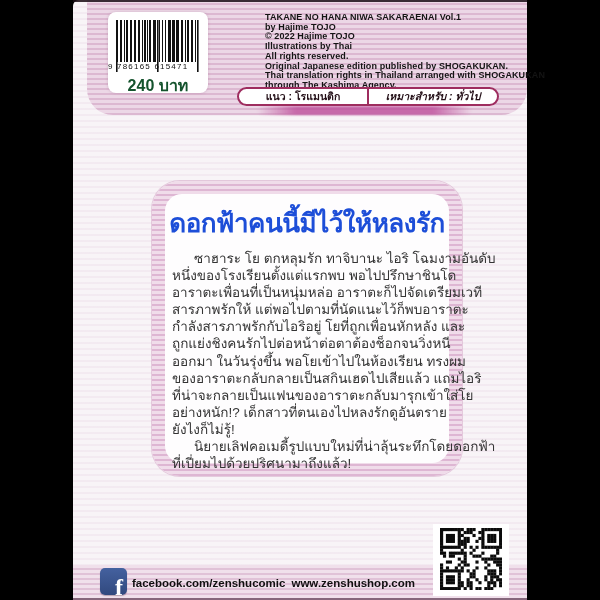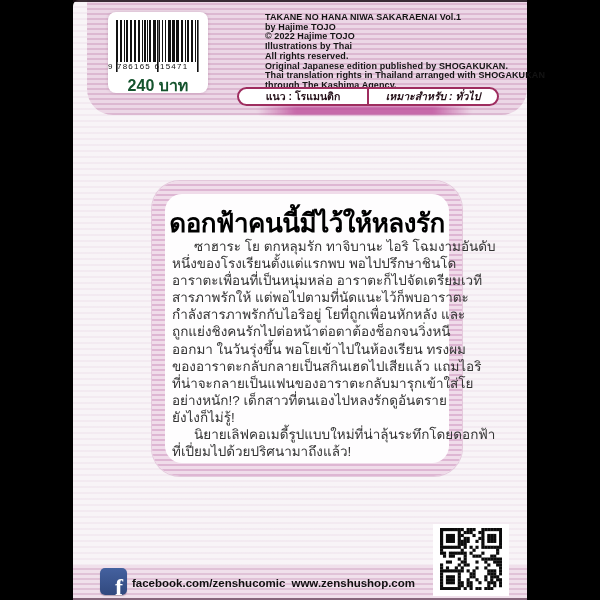--- a/index.html
+++ b/index.html
@@ -38,22 +38,22 @@
   .pill-cell{flex:1;display:flex;align-items:center;justify-content:center;
       font-size:10.5px;font-weight:bold;color:#241018;line-height:15px;}
   .pill-cell + .pill-cell{border-left:2px solid #9E2D5F;font-style:italic;}
   
   .synopsis-box{position:absolute;left:79px;top:181px;width:310px;height:295px;
       background:repeating-linear-gradient(180deg,#F0DCEA 0 3px,#DEB6D3 3px 5px);
       border-radius:28px;box-shadow:0 0 0 1px rgba(214,170,200,.55);}
   .synopsis-inner{position:absolute;left:13px;top:13px;right:13px;bottom:13px;
       background:#FEFDFE;border-radius:17px;}
   .synopsis-title{position:absolute;left:0;top:8px;width:100%;text-align:center;
-      font-size:26px;font-weight:bold;color:#000000;letter-spacing:-.5px;}
-  .synopsis-body{position:absolute;left:7px;top:44px;width:266px;
+      font-size:26px;font-weight:bold;color:#1d4ed8;letter-spacing:-.5px;}
+  .synopsis-body{position:absolute;left:7px;top:56px;width:266px;
       font-size:13.5px;line-height:17.1px;color:#343434;}
   .synopsis-body .line{white-space:nowrap;}
   .synopsis-body .line:nth-child(1),
   .synopsis-body .line:nth-child(12){text-indent:22px;}
   
   .footer-bar{position:absolute;left:0;top:565px;width:454px;height:35px;
       background:repeating-linear-gradient(180deg,#F0E0EB 0 3px,#E0C2D7 3px 5px);}
   .fb-icon{position:absolute;left:27px;top:3px;width:27px;height:27px;border-radius:5px;
       background:linear-gradient(180deg,#44619F 0%,#31497E 100%);overflow:hidden;
       box-shadow:0 1px 1px rgba(50,20,40,.3);}

